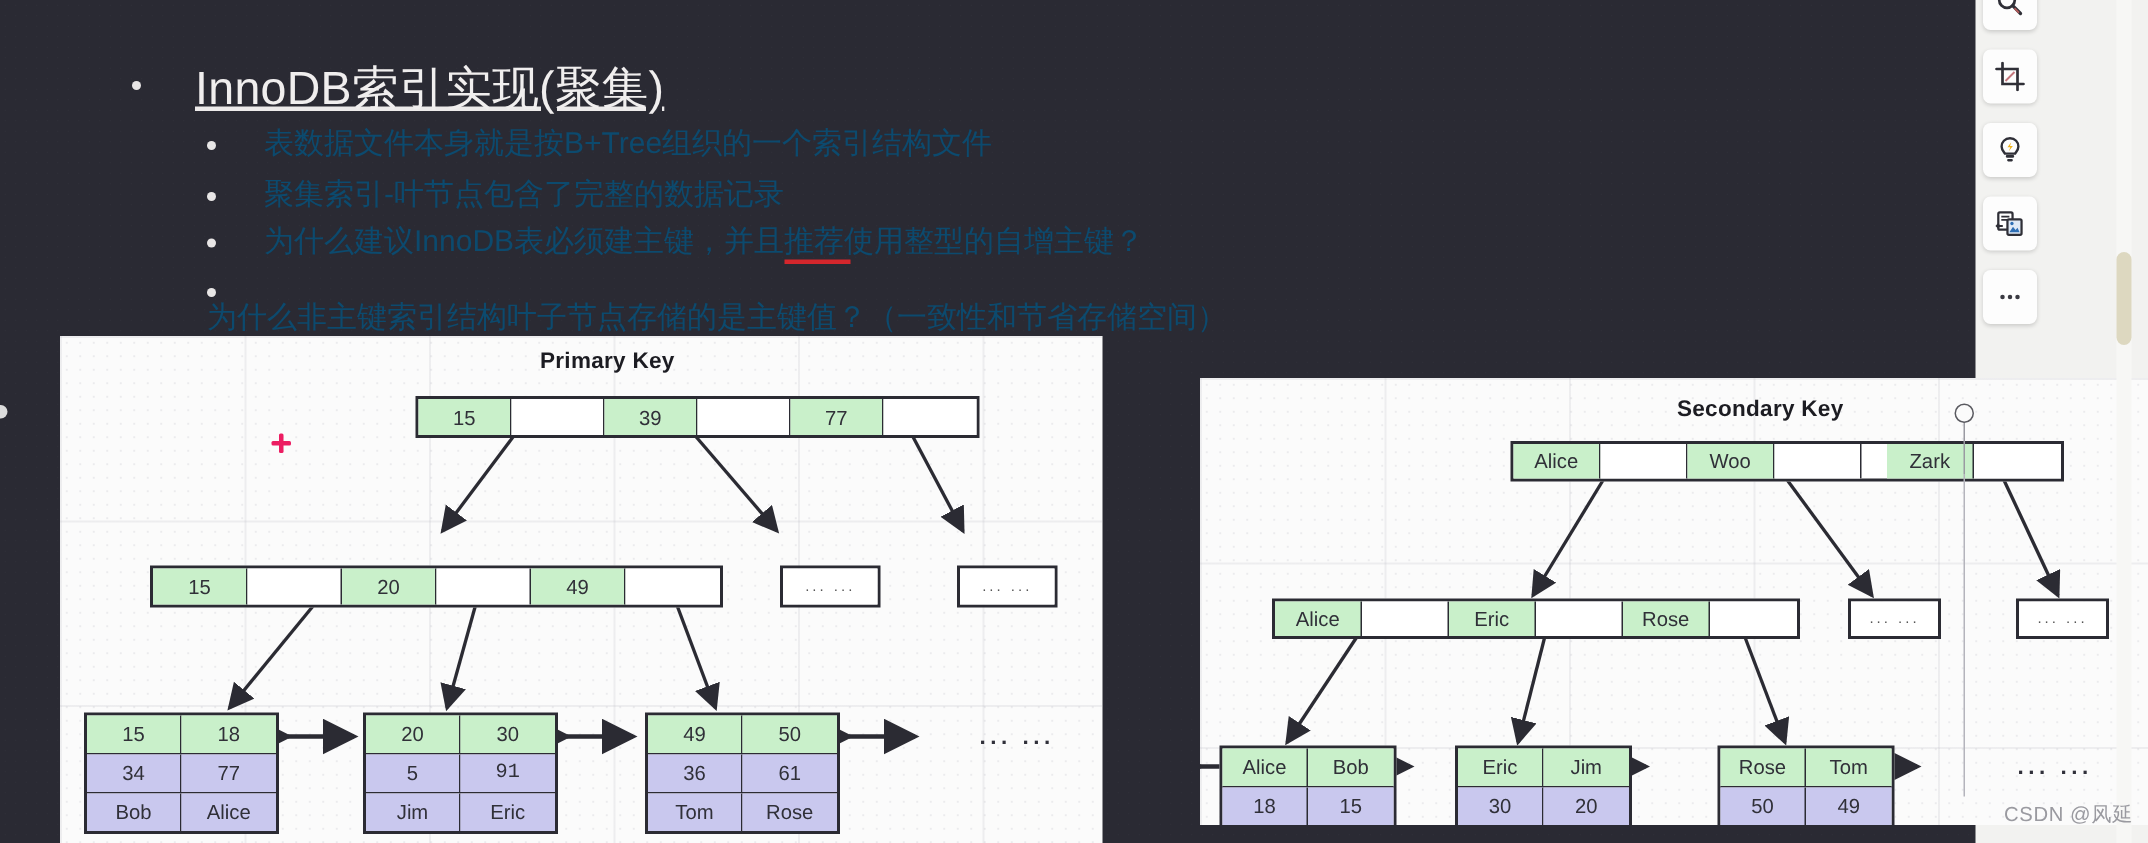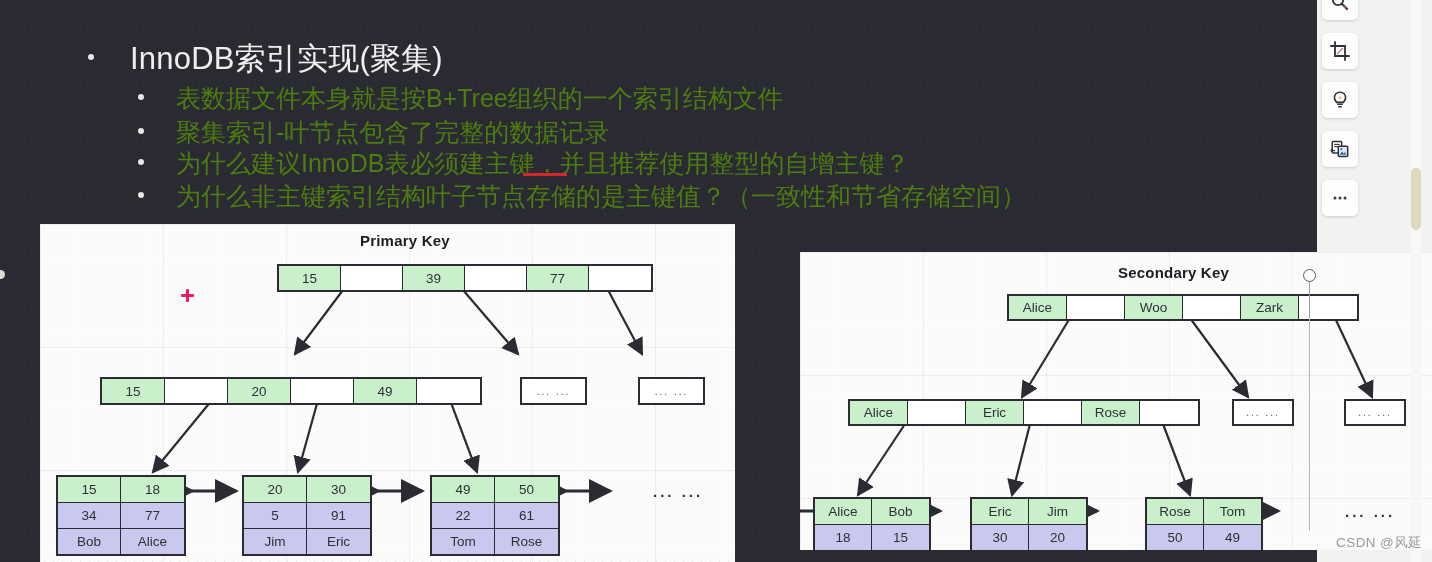--- a/index.html
+++ b/index.html
@@ -22,31 +22,31 @@
     background-size: 7px 7px;
     pointer-events:none;
   }
 
   
   .txt-block { position: absolute; left: 0; top: 0; width: 1317px; }
   .bullet-row { display: flex; align-items: flex-start; color: #eceaea; }
   .dot { flex: 0 0 auto; line-height: 1; }
   .dot i { display:block; width:6px; height:6px; border-radius:50%; background:#e8e6e6; }
 
-  .lvl1 { position: absolute; left: 88px; top: 38px; }
+  .lvl1 { position: absolute; left: 88px; top: 38px; text-decoration: underline; }
   .lvl1 .dot { margin-top: 16px; margin-right: 36px; }
   .lvl1 .t { font-size: 31px; letter-spacing: .2px; font-weight: 400; color:#f0eeee;}
 
   .lvl2 { position:absolute; left: 138px; }
   .lvl2 .dot { margin-top: 12px; margin-right: 32px; }
-  .lvl2 .t { font-size: 25px; color:#4d7c0f; white-space: nowrap; }
+  .lvl2 .t { font-size: 20px; color:#0c4a6e; white-space: nowrap; }
   .r1 { top: 82px; }
   .r2 { top: 116px; }
   .r3 { top: 147px; }
-  .r4 { top: 180px; }
+  .r4 { top: 180px; flex-direction: column; }
 
   .underline-red {
     position:absolute; left:523px; top:173px; width:44px; height:3px;
     background:#d4262c;
   }
 
   
   .panel {
     position:absolute;
     background:#fbfbfb;
@@ -274,35 +274,35 @@
       </div>
     </div>
 
     <div class="node" style="left:202px; top:251px;">
       <div class="rw">
         <div class="cell key" style="width:63px;height:25px;">20</div>
         <div class="cell key" style="width:63px;height:25px;">30</div>
       </div>
       <div class="rw">
         <div class="cell val" style="width:63px;height:25px;">5</div>
-        <div class="cell val" style="width:63px;height:25px;">91</div>
+        <div class="cell val" style="width:63px;height:25px;font-family:Liberation Mono, monospace;">91</div>
       </div>
       <div class="rw">
         <div class="cell val" style="width:63px;height:25px;">Jim</div>
         <div class="cell val" style="width:63px;height:25px;">Eric</div>
       </div>
     </div>
 
     <div class="node" style="left:390px; top:251px;">
       <div class="rw">
         <div class="cell key" style="width:63px;height:25px;">49</div>
         <div class="cell key" style="width:63px;height:25px;">50</div>
       </div>
       <div class="rw">
-        <div class="cell val" style="width:63px;height:25px;">22</div>
+        <div class="cell val" style="width:63px;height:25px;">36</div>
         <div class="cell val" style="width:63px;height:25px;">61</div>
       </div>
       <div class="rw">
         <div class="cell val" style="width:63px;height:25px;">Tom</div>
         <div class="cell val" style="width:63px;height:25px;">Rose</div>
       </div>
     </div>
 
     <div class="dots-text" style="left:613px; top:259px;">... ...</div>
   </div>
@@ -335,21 +335,21 @@
         <path d="M0,259 L 16,259" marker-start="url(#bh)"></path>
       </g>
     </svg>
 
     <div class="node" style="left:207px; top:42px;">
       <div class="rw">
         <div class="cell key" style="width:58px;height:23px;">Alice</div>
         <div class="cell blank" style="width:58px;height:23px;"></div>
         <div class="cell key" style="width:58px;height:23px;">Woo</div>
         <div class="cell blank" style="width:58px;height:23px;"></div>
-        <div class="cell key" style="width:58px;height:23px;">Zark</div>
+        <div class="cell key" style="width:58px;height:23px;margin-left:17px;">Zark</div>
         <div class="cell blank" style="width:58px;height:23px;"></div>
       </div>
     </div>
 
     <div class="node" style="left:48px; top:147px;">
       <div class="rw">
         <div class="cell key" style="width:58px;height:23px;">Alice</div>
         <div class="cell blank" style="width:58px;height:23px;"></div>
         <div class="cell key" style="width:58px;height:23px;">Eric</div>
         <div class="cell blank" style="width:58px;height:23px;"></div>

